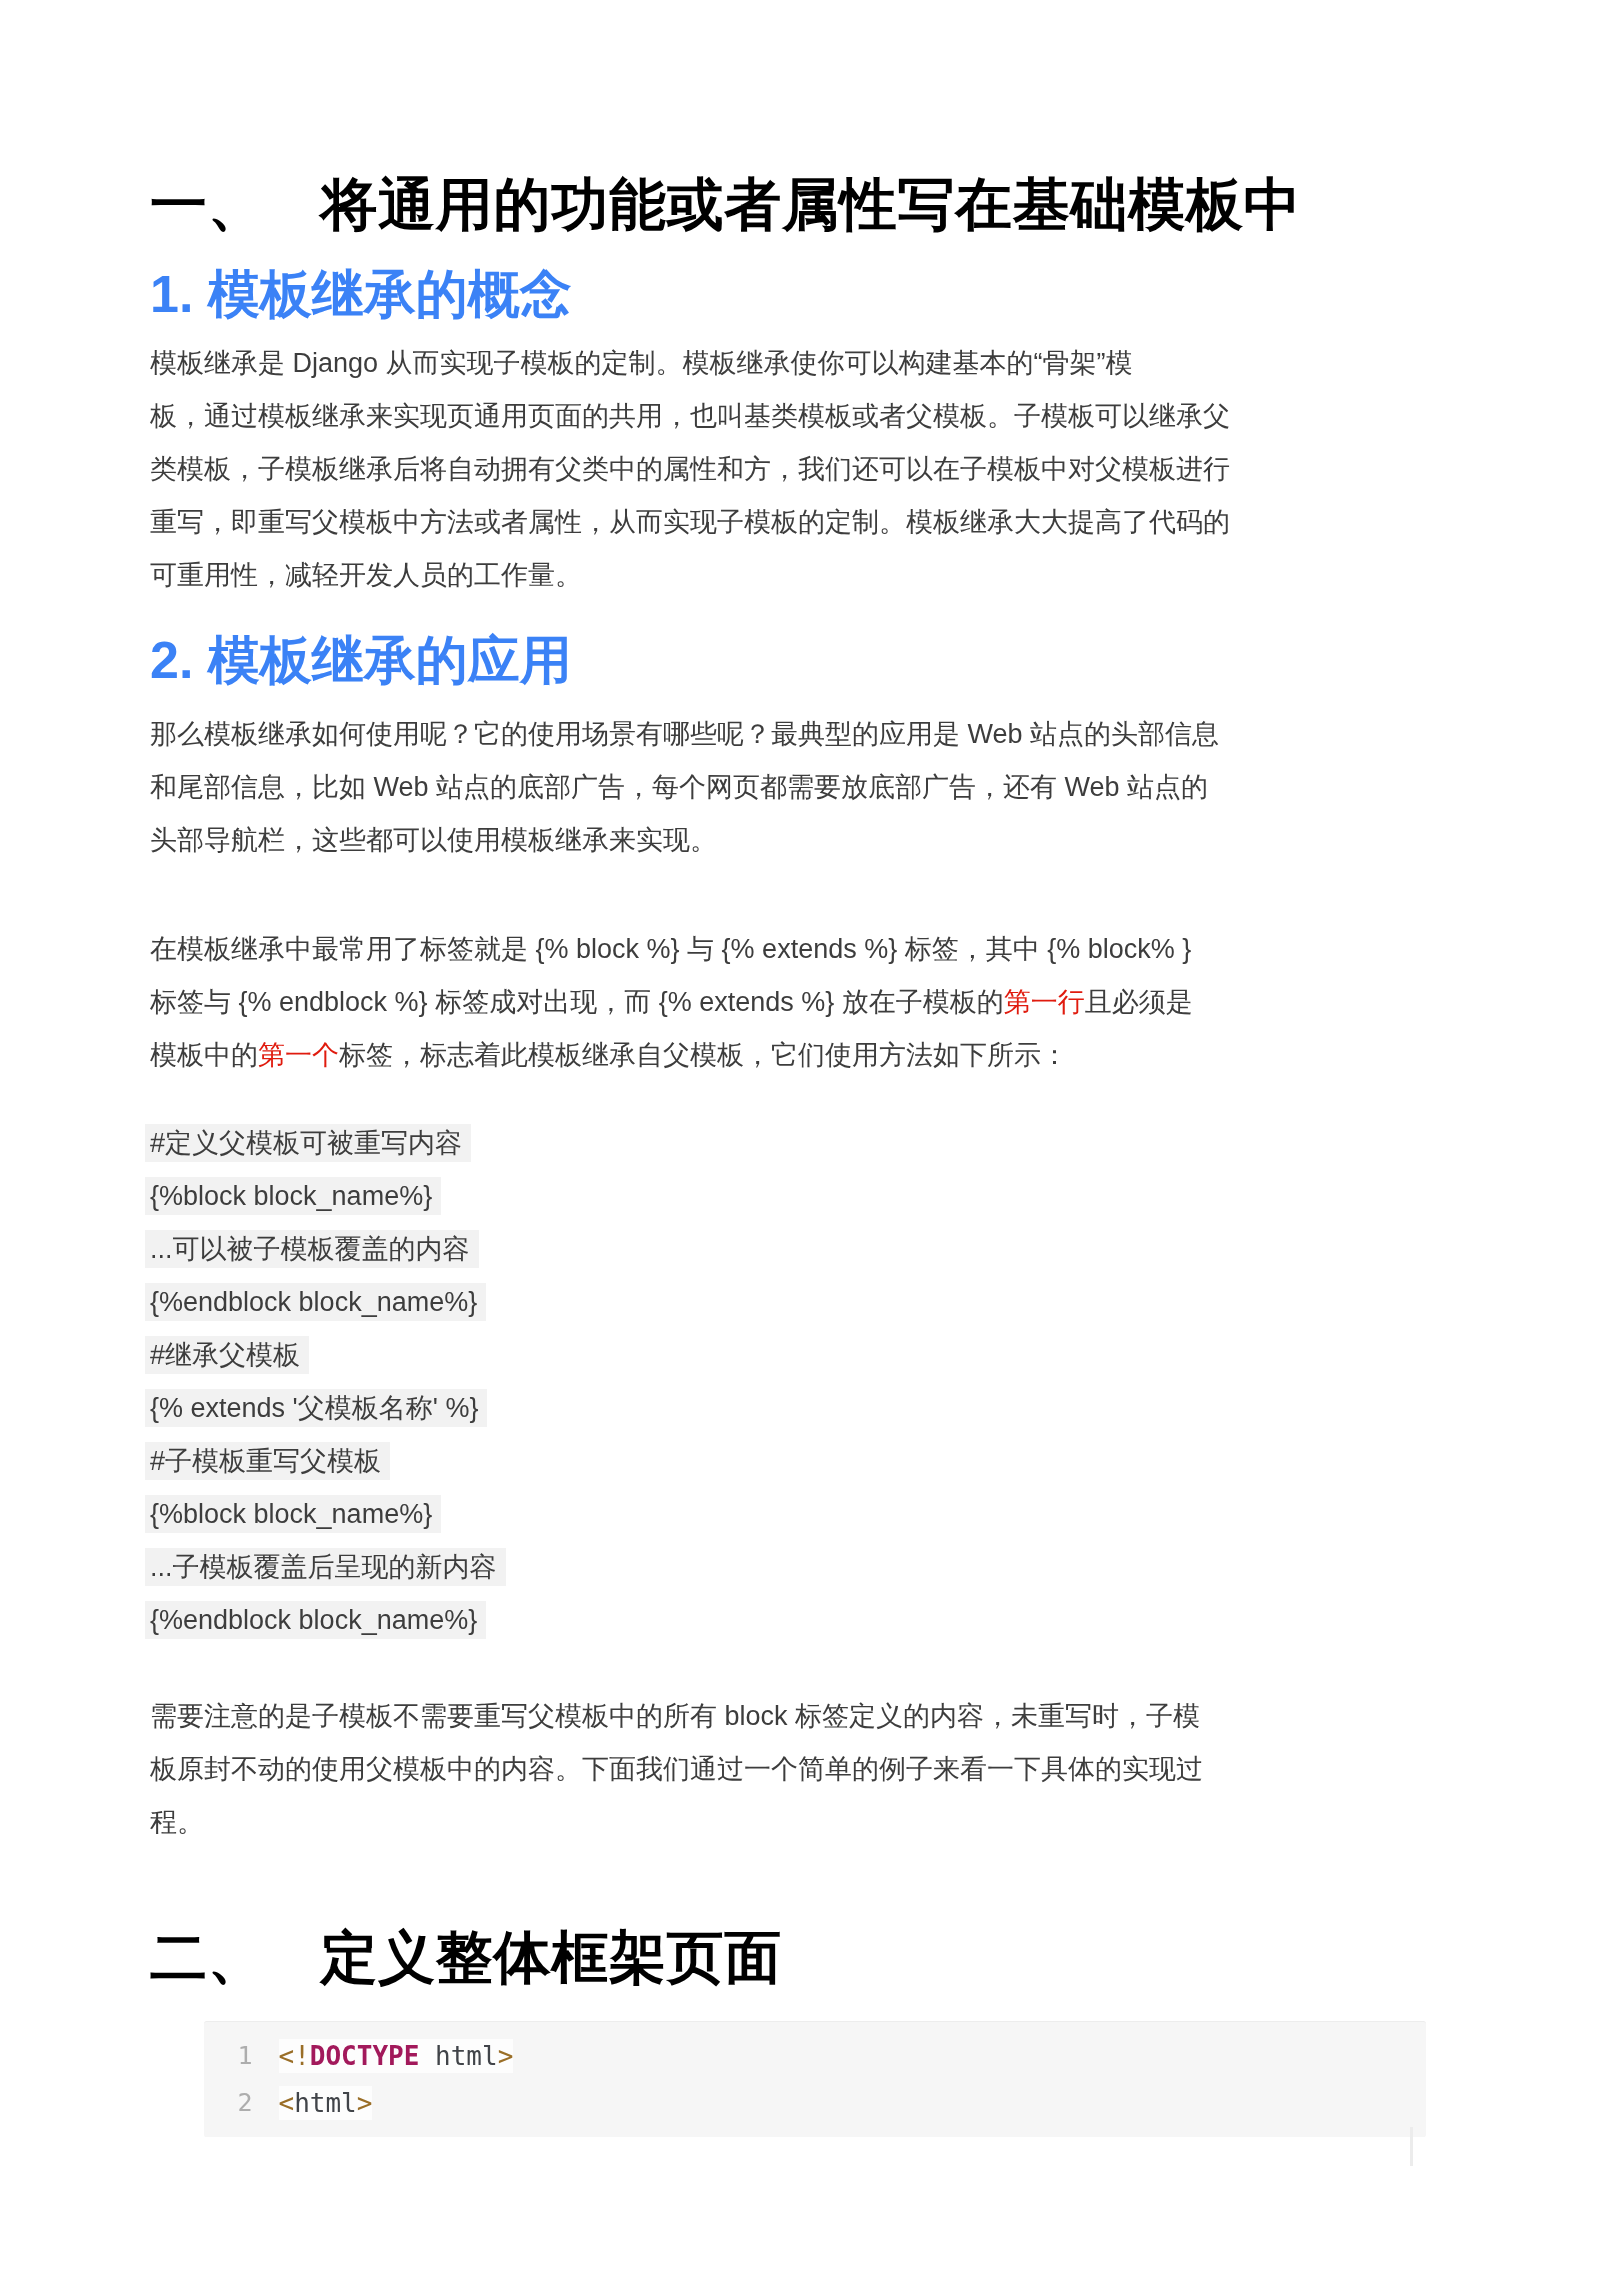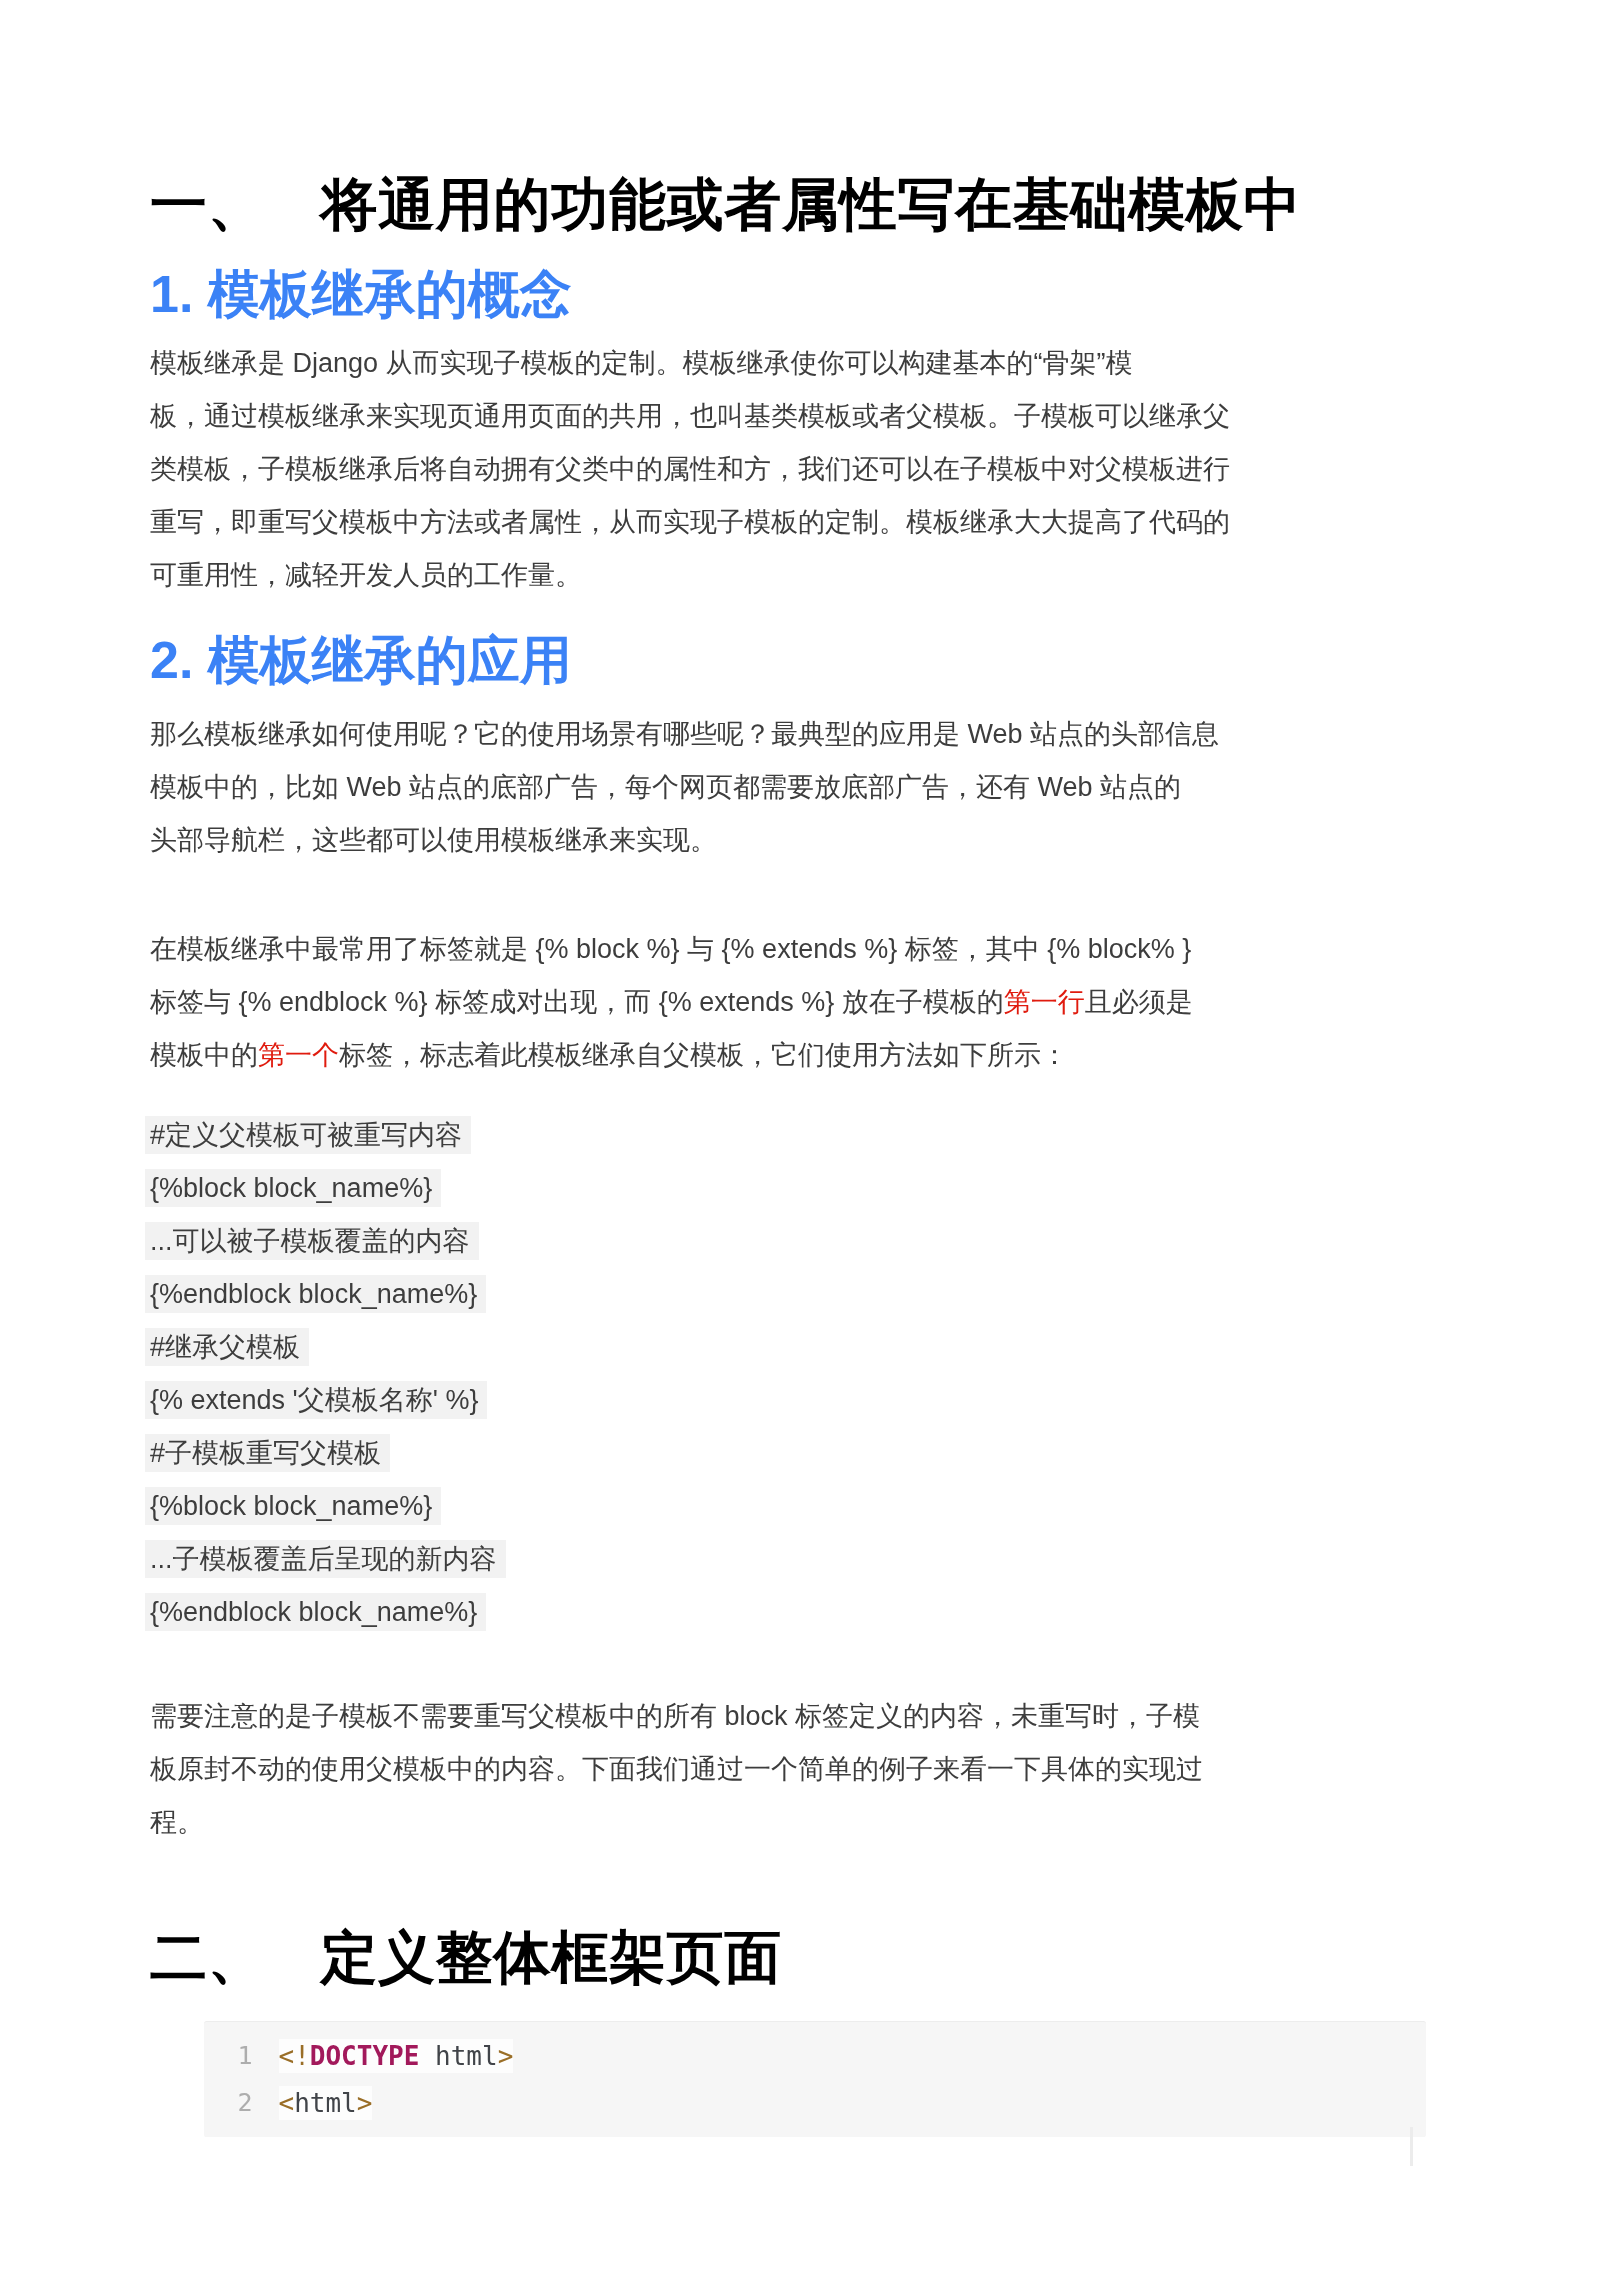--- a/index.html
+++ b/index.html
@@ -20,21 +20,21 @@
     white-space:nowrap;
   }
   
   .para{left:150px;width:1367px;}
   .tline{
     height:53px;line-height:53px;font-size:27px;white-space:nowrap;
     color:var(--body-text);
   }
   .seg-red{color:var(--red);}
   
-  .snip-row{height:53px;display:flex;align-items:flex-start;}
+  .snip-row{height:53px;display:flex;align-items:center;}
   .snip-row .shade{
     display:inline-block;background:var(--snippet-bg);
     font-size:27px;line-height:38px;padding:0 9px 0 5.2px;margin-left:-5.2px;
     color:var(--body-text);white-space:nowrap;
   }
   
   .codeblock{
     left:204px;top:2021px;width:1222px;height:116px;
     background:var(--code-bg);border-radius:2.6px;
     padding:10.4px 0 0 19.5px;box-sizing:border-box;
@@ -71,21 +71,21 @@
   <div class="tline">板，通过模板继承来实现页通用页面的共用，也叫基类模板或者父模板。子模板可以继承父</div>
   <div class="tline">类模板，子模板继承后将自动拥有父类中的属性和方，我们还可以在子模板中对父模板进行</div>
   <div class="tline">重写，即重写父模板中方法或者属性，从而实现子模板的定制。模板继承大大提高了代码的</div>
   <div class="tline">可重用性，减轻开发人员的工作量。</div>
 </div>
 
 <div class="abs h2" style="top:626px;">2. 模板继承的应用</div>
 
 <div class="abs para" style="top:708px;">
   <div class="tline">那么模板继承如何使用呢？它的使用场景有哪些呢？最典型的应用是 Web 站点的头部信息</div>
-  <div class="tline">模板中的，比如 Web 站点的底部广告，每个网页都需要放底部广告，还有 Web 站点的</div>
+  <div class="tline">和尾部信息，比如 Web 站点的底部广告，每个网页都需要放底部广告，还有 Web 站点的</div>
   <div class="tline">头部导航栏，这些都可以使用模板继承来实现。</div>
 </div>
 
 <div class="abs para" style="top:923px;">
   <div class="tline"><span>在模板继承中最常用了标签就是 {% block %} 与 {% extends %} 标签，其中 {% block% }</span></div>
   <div class="tline"><span>标签与 {% endblock %} 标签成对出现，而 {% extends %} 放在子模板的</span><span class="seg-red">第一行</span><span>且必须是</span></div>
   <div class="tline"><span>模板中的</span><span class="seg-red">第一个</span><span>标签，标志着此模板继承自父模板，它们使用方法如下所示：</span></div>
 </div>
 
 <div class="abs para" style="top:1116px;">

